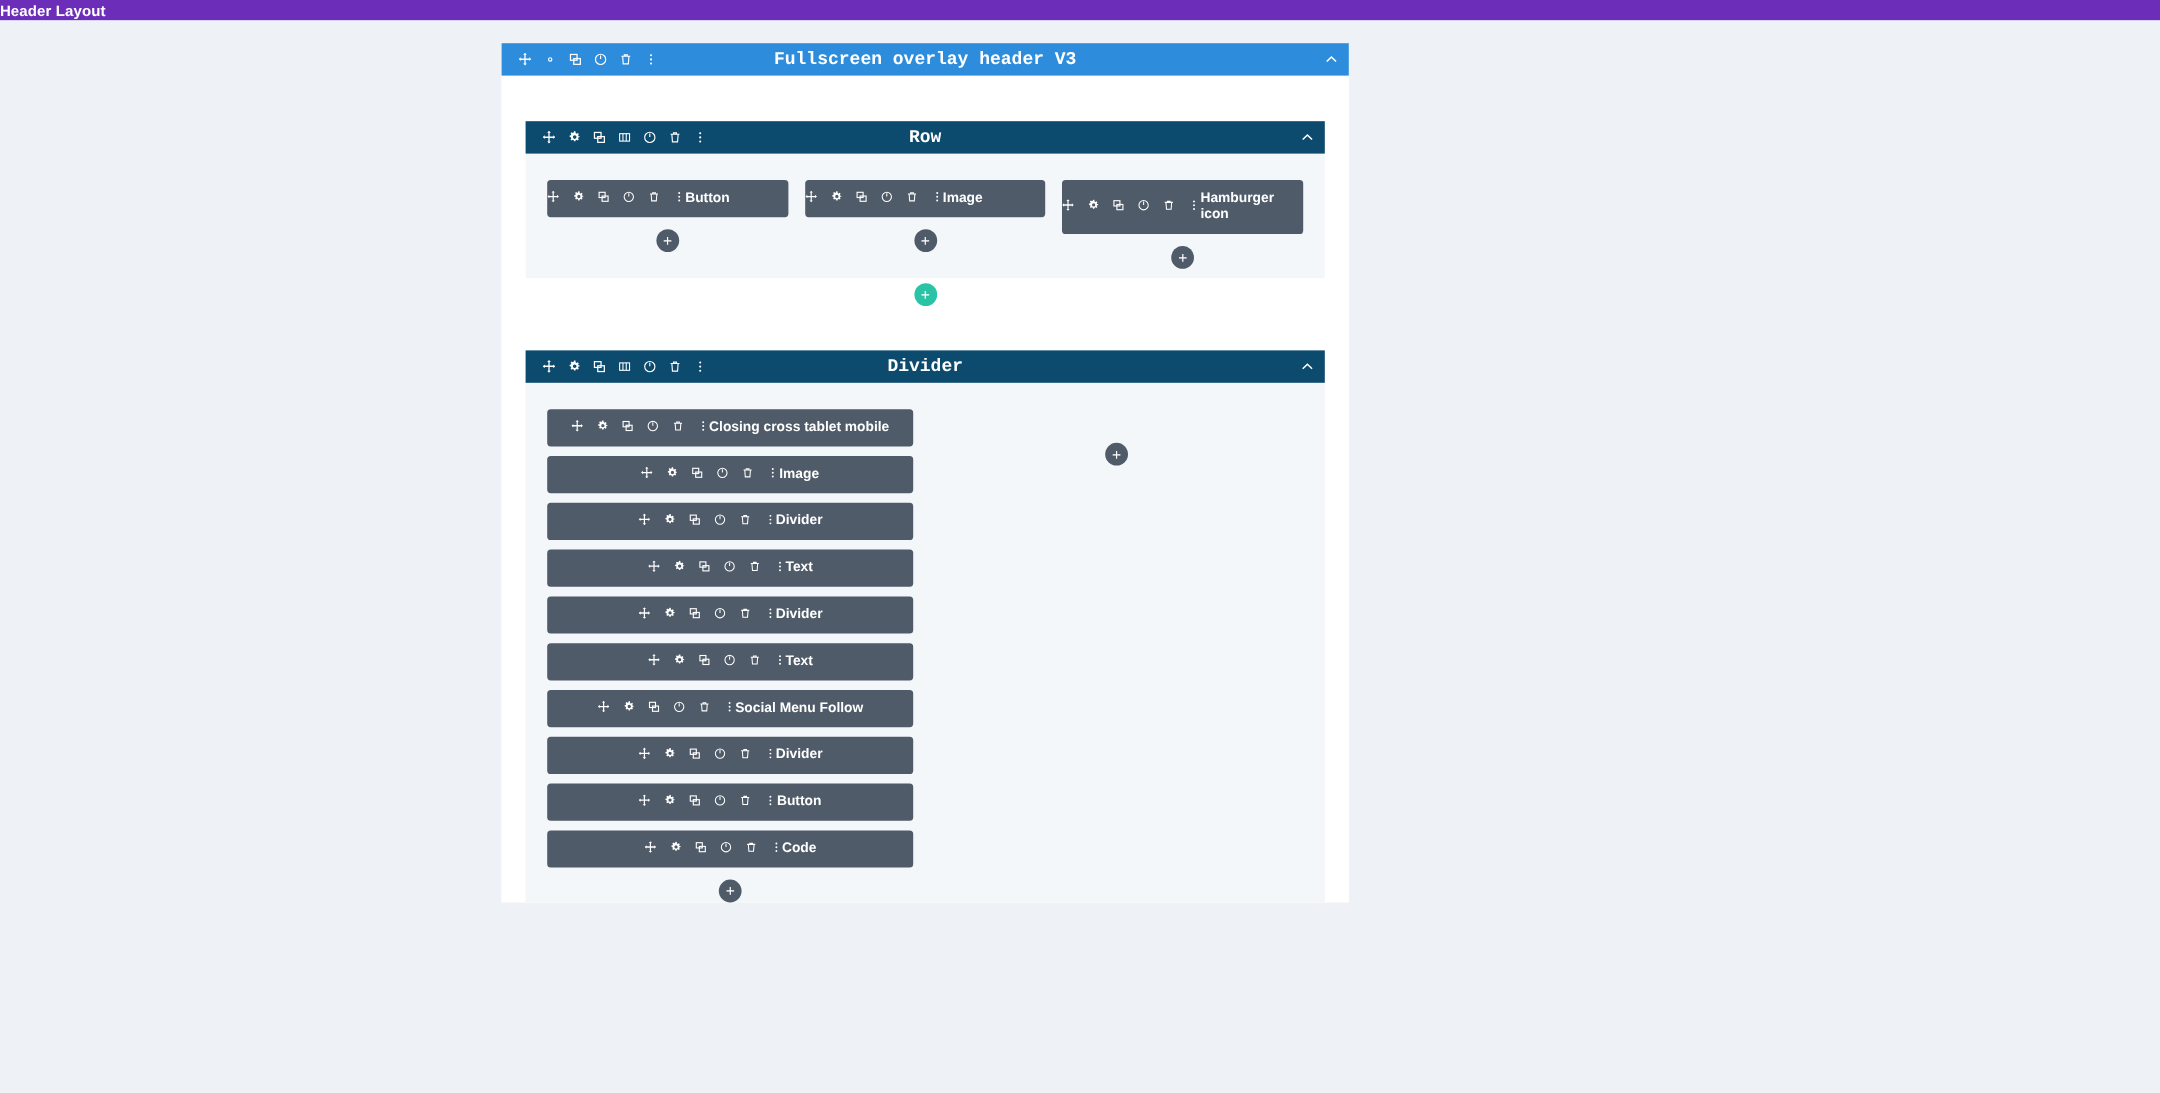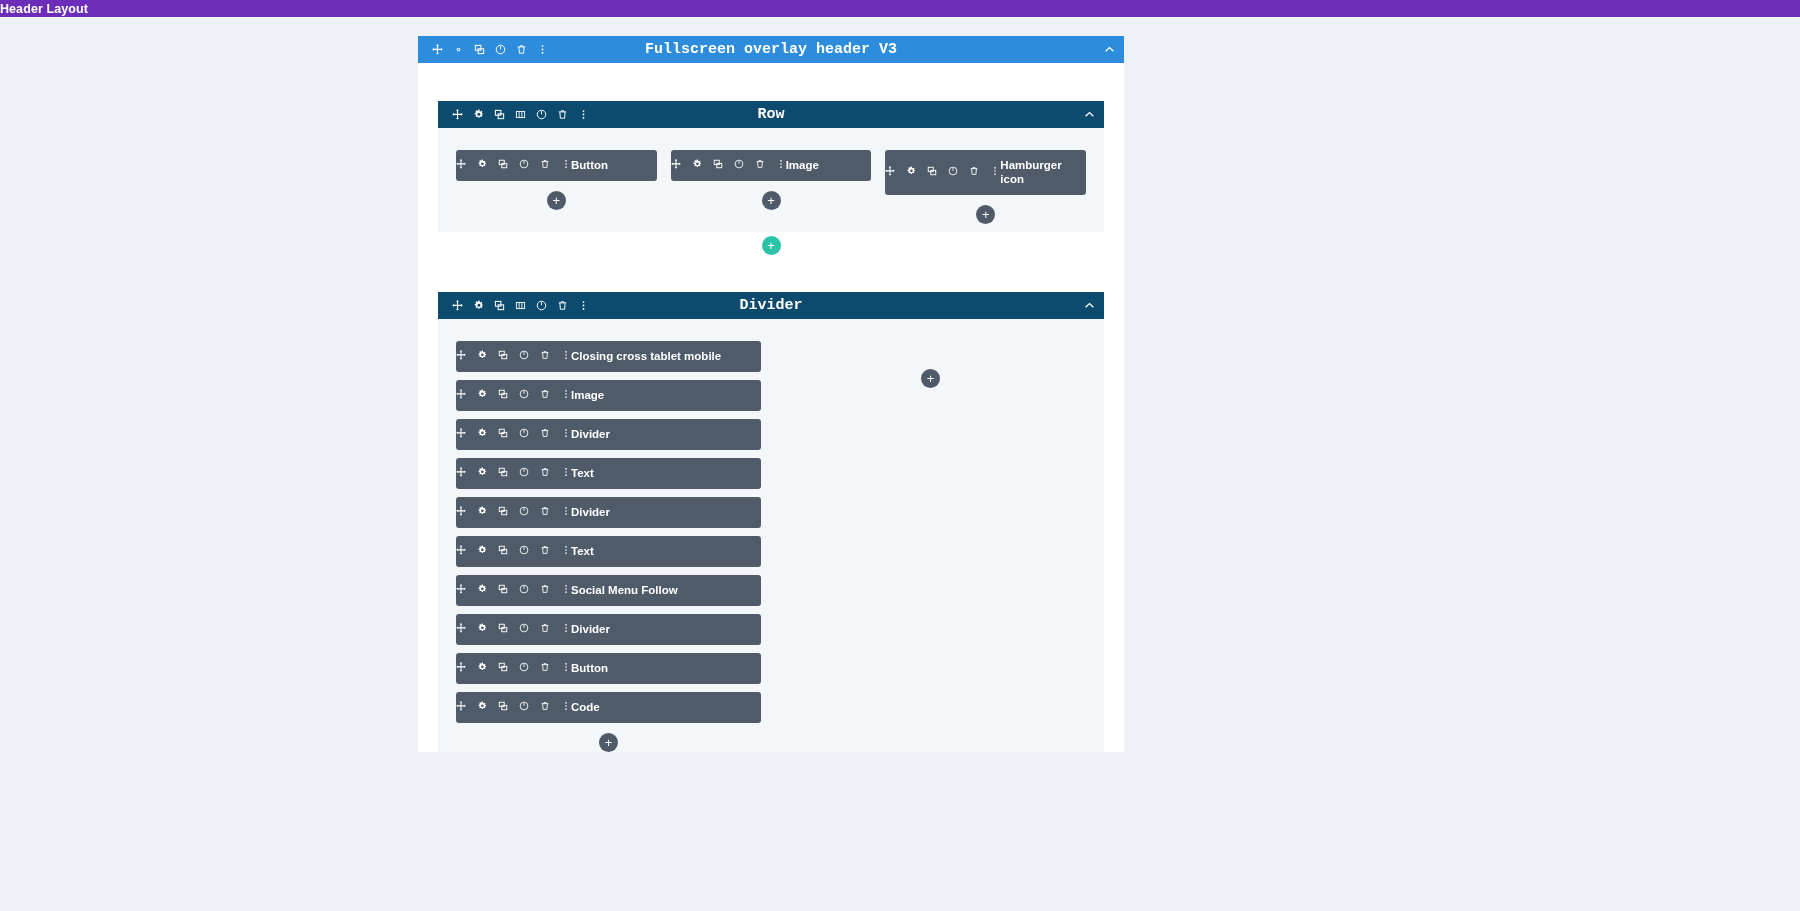--- a/index.html
+++ b/index.html
@@ -139,21 +139,21 @@
   }
   .overlay-body {
     background: #f4f7fa;
     padding: 22px 18px 0 18px;
     display: flex;
     gap: 14px;
   }
   .overlay-col-left  { flex: 0 0 305px; display: flex; flex-direction: column; align-items: center; }
   .overlay-col-right { flex: 1 1 auto; display: flex; justify-content: center; padding-top: 28px; }
 
-  .overlay-module { margin-bottom: 8px; }
+  .overlay-module { margin-bottom: 8px; justify-content: center; }
 </style>
 </head>
 <body>
 
 <div class="topbar">
   <span class="topbar-title">bal Header Layout</span>
 </div>
 
 <div class="canvas">
 

